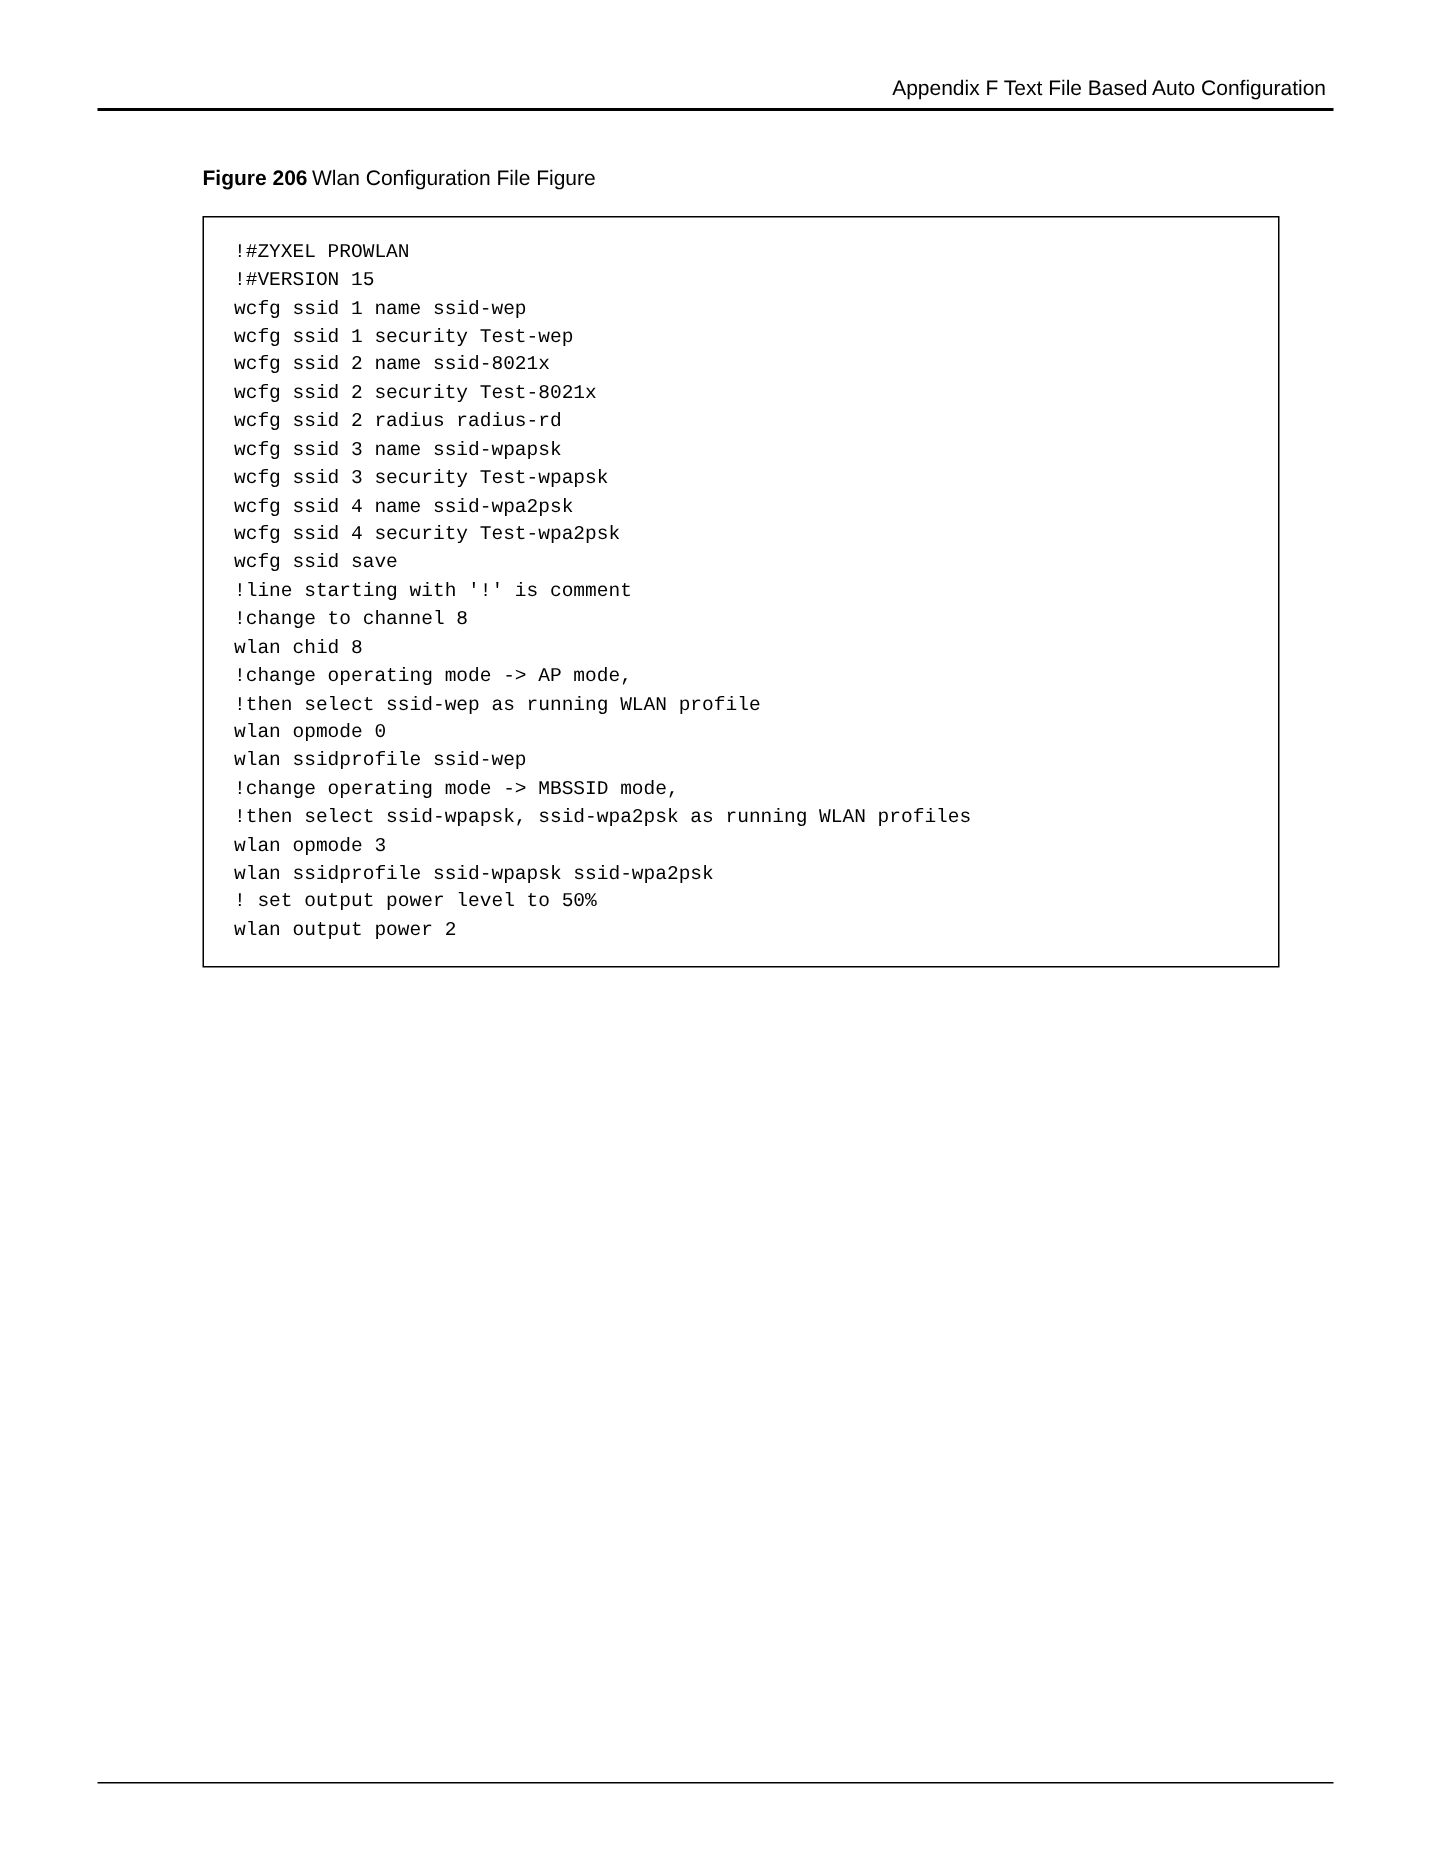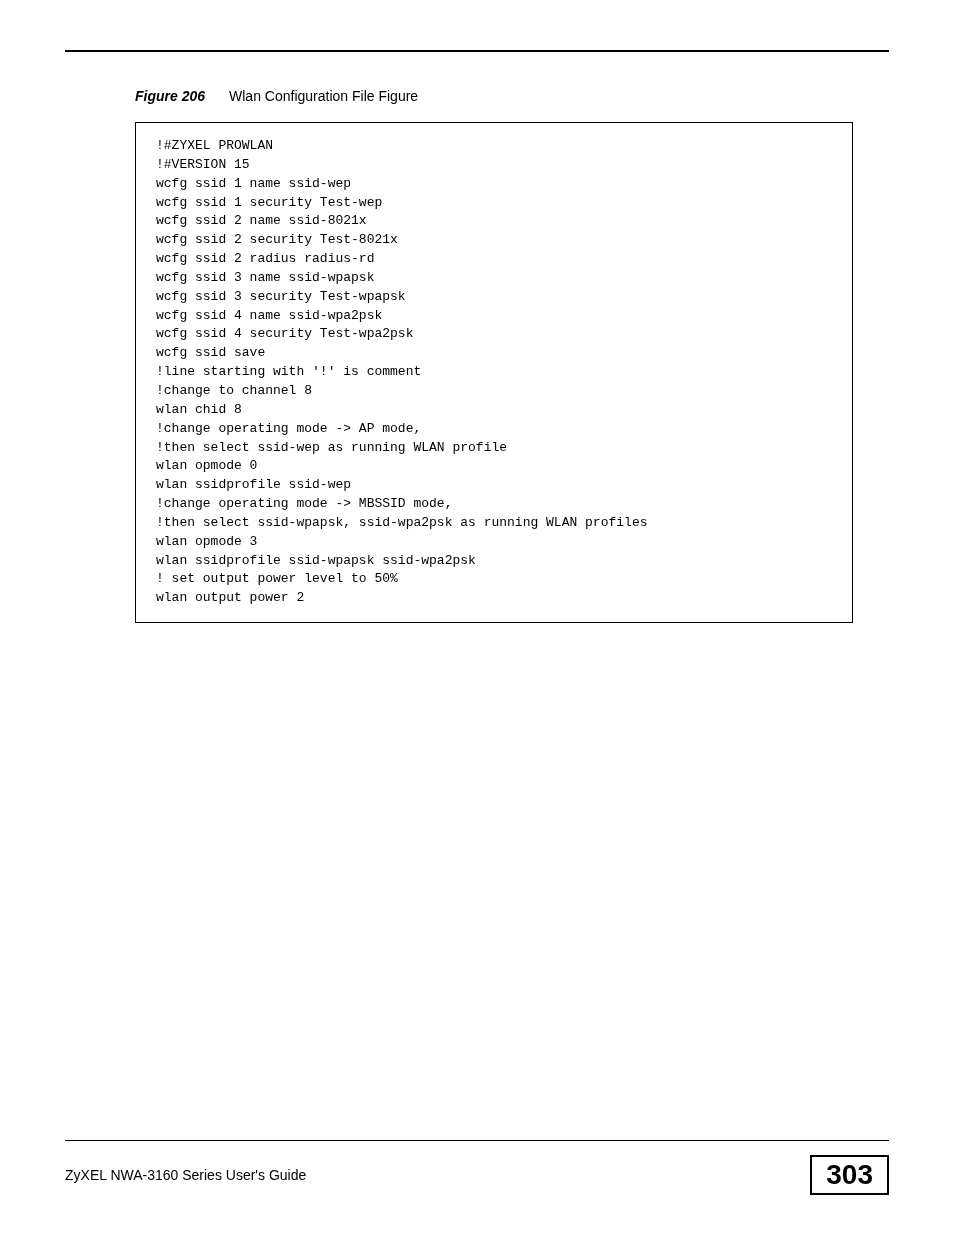--- a/index.html
+++ b/index.html
@@ -29,22 +29,21 @@
       border-top: 2px solid #000;
       margin-bottom: 36px;
     }
     .figure-caption {
       font-size: 14px;
       margin-left: 70px;
       margin-bottom: 18px;
     }
     .figure-caption .bold {
       font-weight: bold;
-      margin-right: 24px;
-      font-style: italic;
+      margin-right: 3px;
     }
     .code-box {
       margin-left: 70px;
       margin-right: 36px;
       border: 1.5px solid #000;
       padding: 14px 20px 14px 20px;
       font-family: "Courier New", Courier, monospace;
       font-size: 13px;
       line-height: 1.45;
       white-space: pre;
@@ -69,20 +68,21 @@
       padding: 4px 14px;
       font-size: 28px;
       font-weight: bold;
       line-height: 1;
     }
   </style>
 </head>
 <body>
 
 <div class="page">
+  <div class="header-text">Appendix F Text File Based Auto Configuration</div>
   <hr class="header-rule">
 
   <div class="figure-caption">
     <span class="bold">Figure 206</span><span>Wlan Configuration File Figure</span>
   </div>
 
   <div class="code-box">!#ZYXEL PROWLAN
 !#VERSION 15
 wcfg ssid 1 name ssid-wep
 wcfg ssid 1 security Test-wep
@@ -104,17 +104,13 @@
 !change operating mode -&gt; MBSSID mode,
 !then select ssid-wpapsk, ssid-wpa2psk as running WLAN profiles
 wlan opmode 3
 wlan ssidprofile ssid-wpapsk ssid-wpa2psk
 ! set output power level to 50%
 wlan output power 2</div>
 
   <div class="spacer"></div>
 
   <hr class="footer-rule">
-  <div class="footer">
-    <div class="footer-left">ZyXEL NWA-3160 Series User's Guide</div>
-    <div class="page-number-box">303</div>
-  </div>
 </div>
 
 </body></html>

